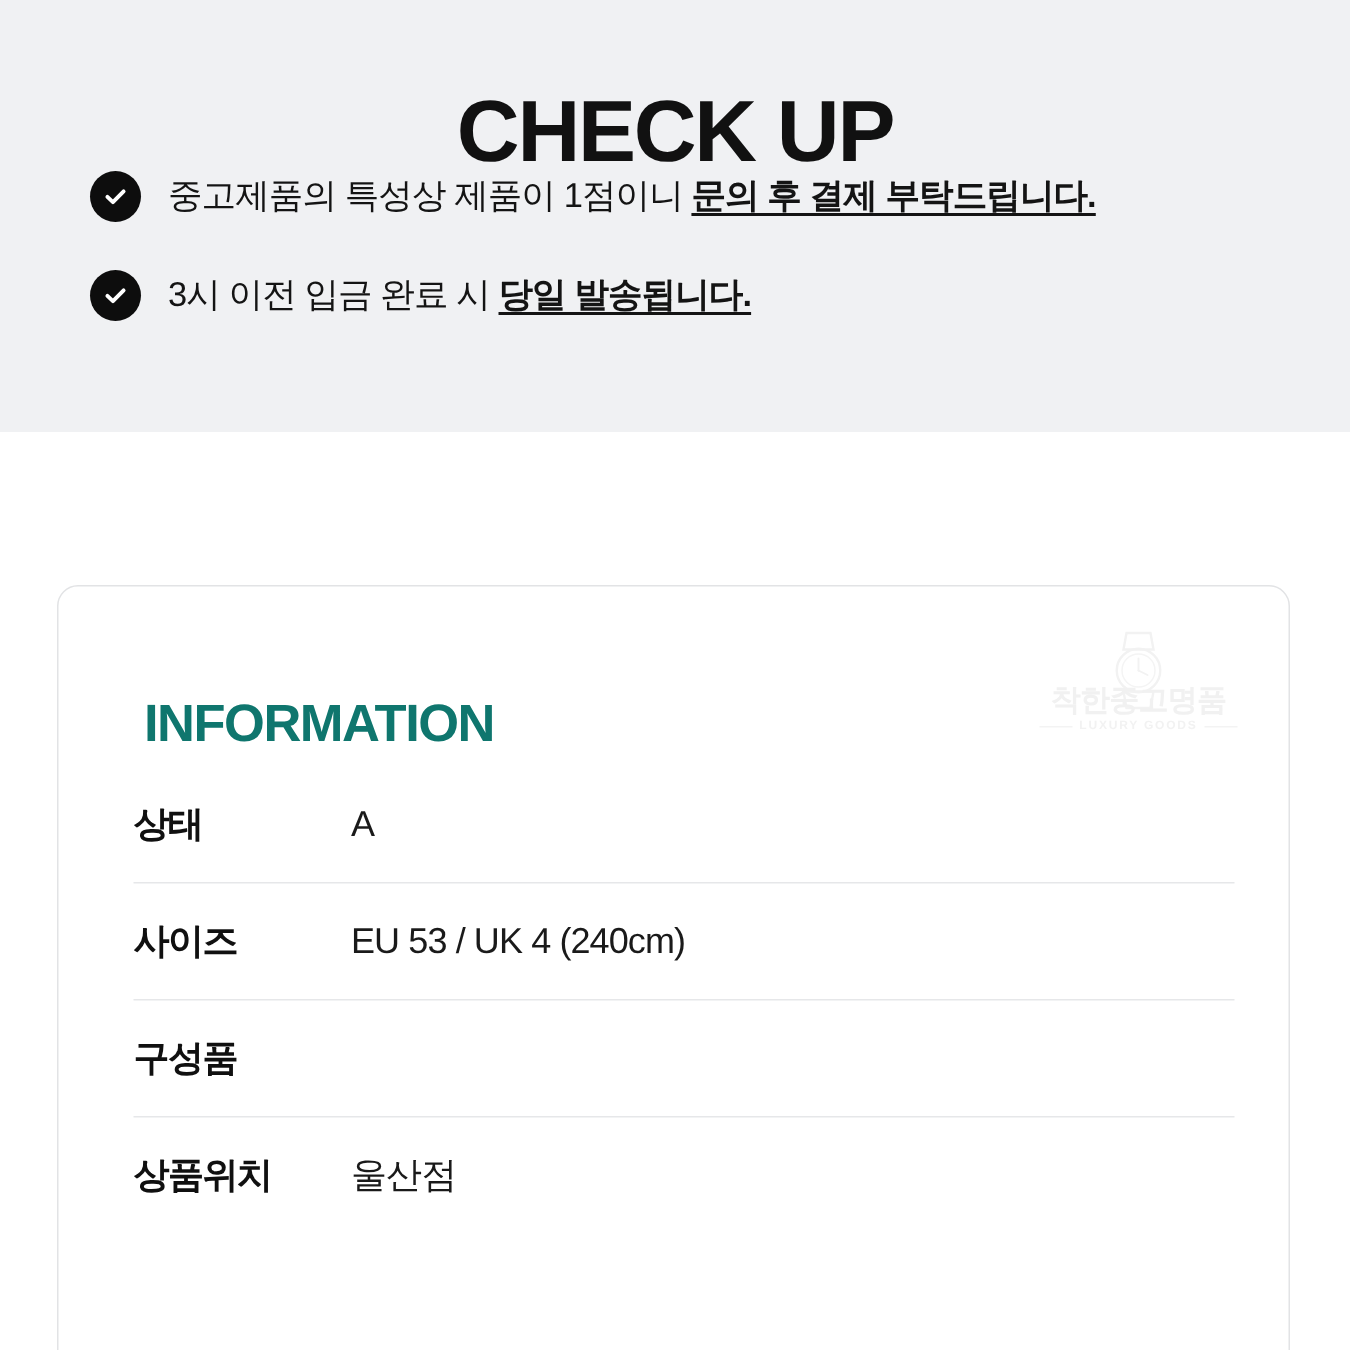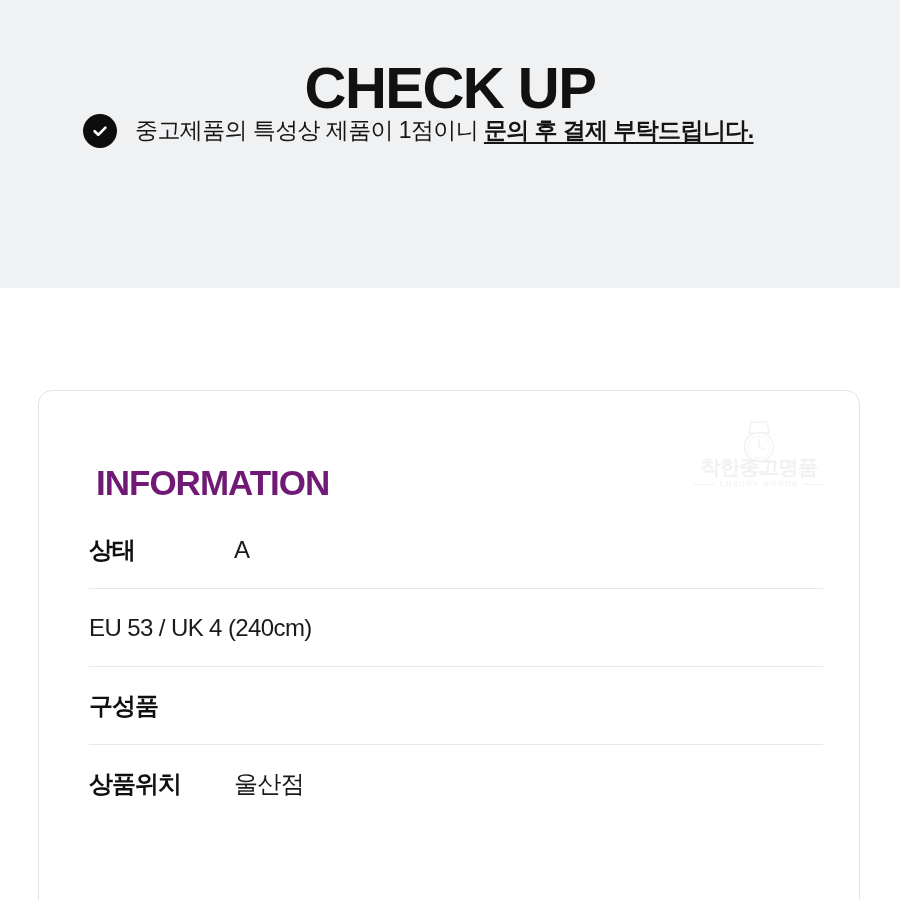--- a/index.html
+++ b/index.html
@@ -41,21 +41,21 @@
     font-size: 58px;
     line-height: 70px;
     font-weight: 800;
     letter-spacing: -1.5px;
     color: #111111;
     font-family: "Liberation Sans", "DejaVu Sans", sans-serif;
   }
 
   .checkup-list {
     position: absolute;
-    left: 83px;
+    left: 60px;
     top: 112px;
     width: 790px;
   }
   .checkup-item {
     display: flex;
     align-items: flex-start;
     margin-bottom: 28px;
     min-height: 38px;
   }
   .check-icon {
@@ -113,21 +113,21 @@
     overflow: hidden;
   }
   .info-head {
     position: absolute;
     left: 57px;
     top: 42px;
     font-size: 35px;
     line-height: 42px;
     font-weight: 800;
     letter-spacing: -1px;
-    color: #701a75;
+    color: #0f766e;
   }
 
   
   .watermark {
     position: absolute;
     right: 32px;
     top: 28px;
     width: 136px;
     height: 84px;
     opacity: 1;
@@ -224,20 +224,28 @@
 
       <div class="checkup-item">
         <span class="check-icon">
           <svg width="18" height="18" viewBox="0 0 18 18" aria-hidden="true">
             <path d="M3.6 9.2 L7.3 12.8 L14.4 5.6" fill="none" stroke="#ffffff" stroke-width="2.6" stroke-linecap="round" stroke-linejoin="round"></path>
           </svg>
         </span>
         <span class="checkup-text"><span>중고제품의 특성상 제품이 1점이니 </span><span class="em">문의 후 결제 부탁드립니다.</span></span>
       </div>
 
+      <div class="checkup-item">
+        <span class="check-icon">
+          <svg width="18" height="18" viewBox="0 0 18 18" aria-hidden="true">
+            <path d="M3.6 9.2 L7.3 12.8 L14.4 5.6" fill="none" stroke="#ffffff" stroke-width="2.6" stroke-linecap="round" stroke-linejoin="round"></path>
+          </svg>
+        </span>
+        <span class="checkup-text"><span>3시 이전 입금 완료 시 </span><span class="em">당일 발송됩니다.</span></span>
+      </div>
 
     </div>
   </section>
 
   <div class="white-gap"></div>
 
   <section class="info-card">
 
     <h2 class="info-head">INFORMATION</h2>
 
@@ -260,20 +268,21 @@
 
     <div class="info-table">
 
       <div class="info-row">
         <div class="info-label">상태</div>
         <div class="info-value">A</div>
       </div>
 
 
       <div class="info-row">
+        <div class="info-label">사이즈</div>
         <div class="info-value">EU 53 / UK 4 (240cm)</div>
       </div>
 
       <div class="info-row">
         <div class="info-label">구성품</div>
       </div>
 
       <div class="info-row">
         <div class="info-label">상품위치</div>
         <div class="info-value">울산점</div>

